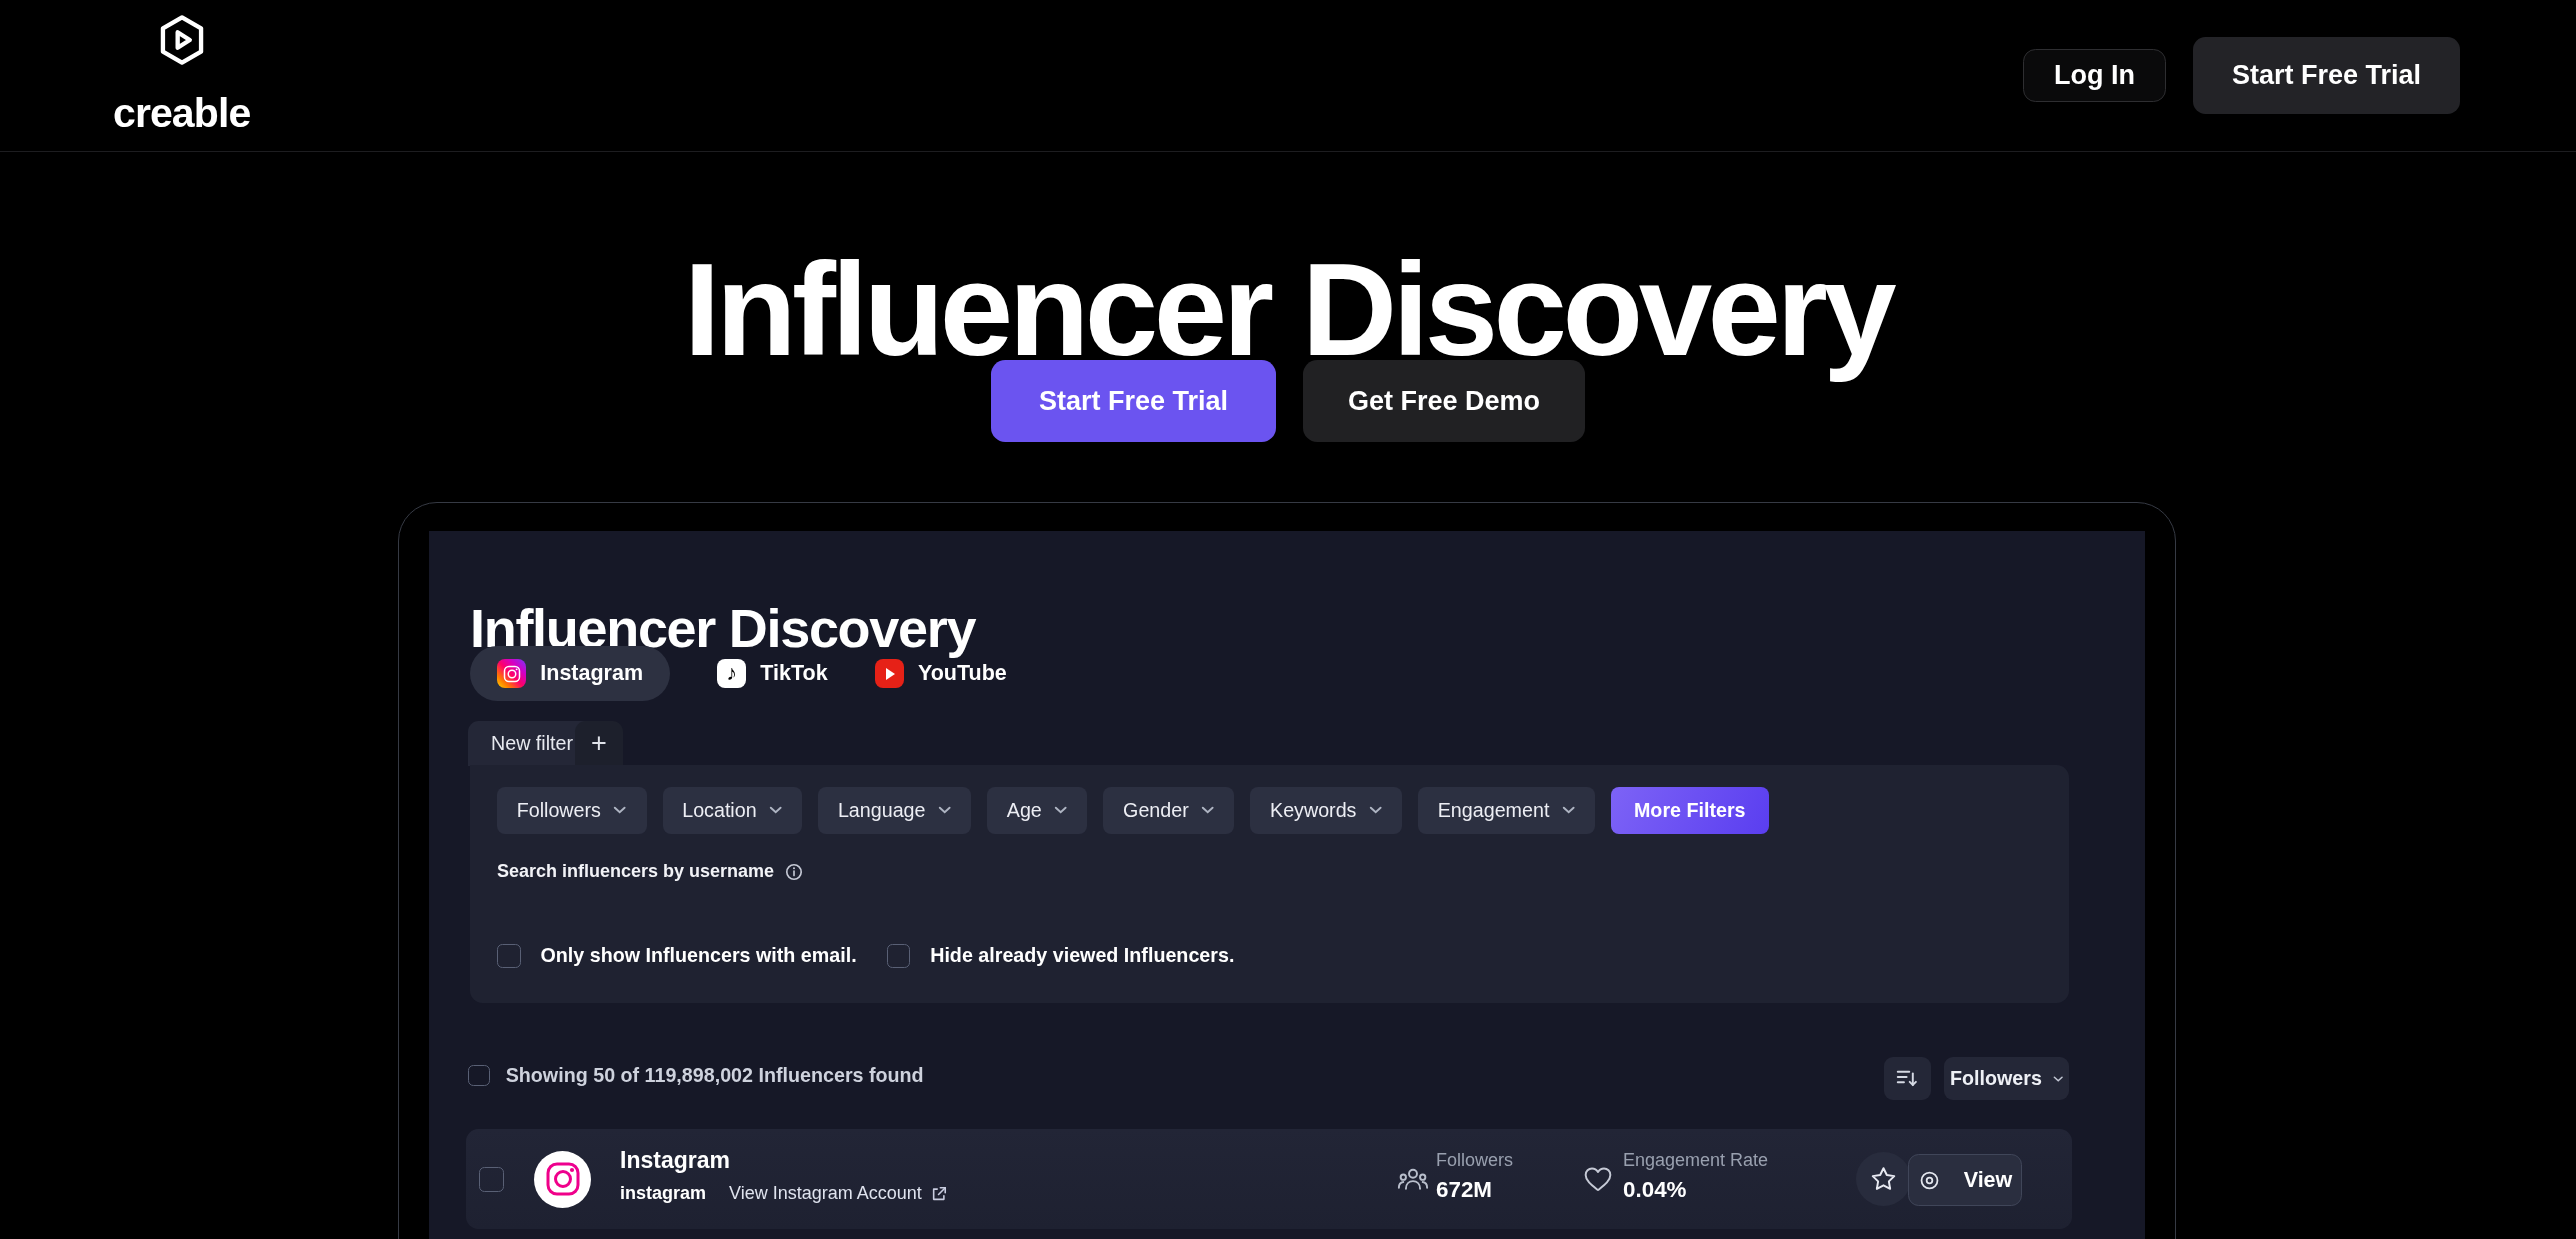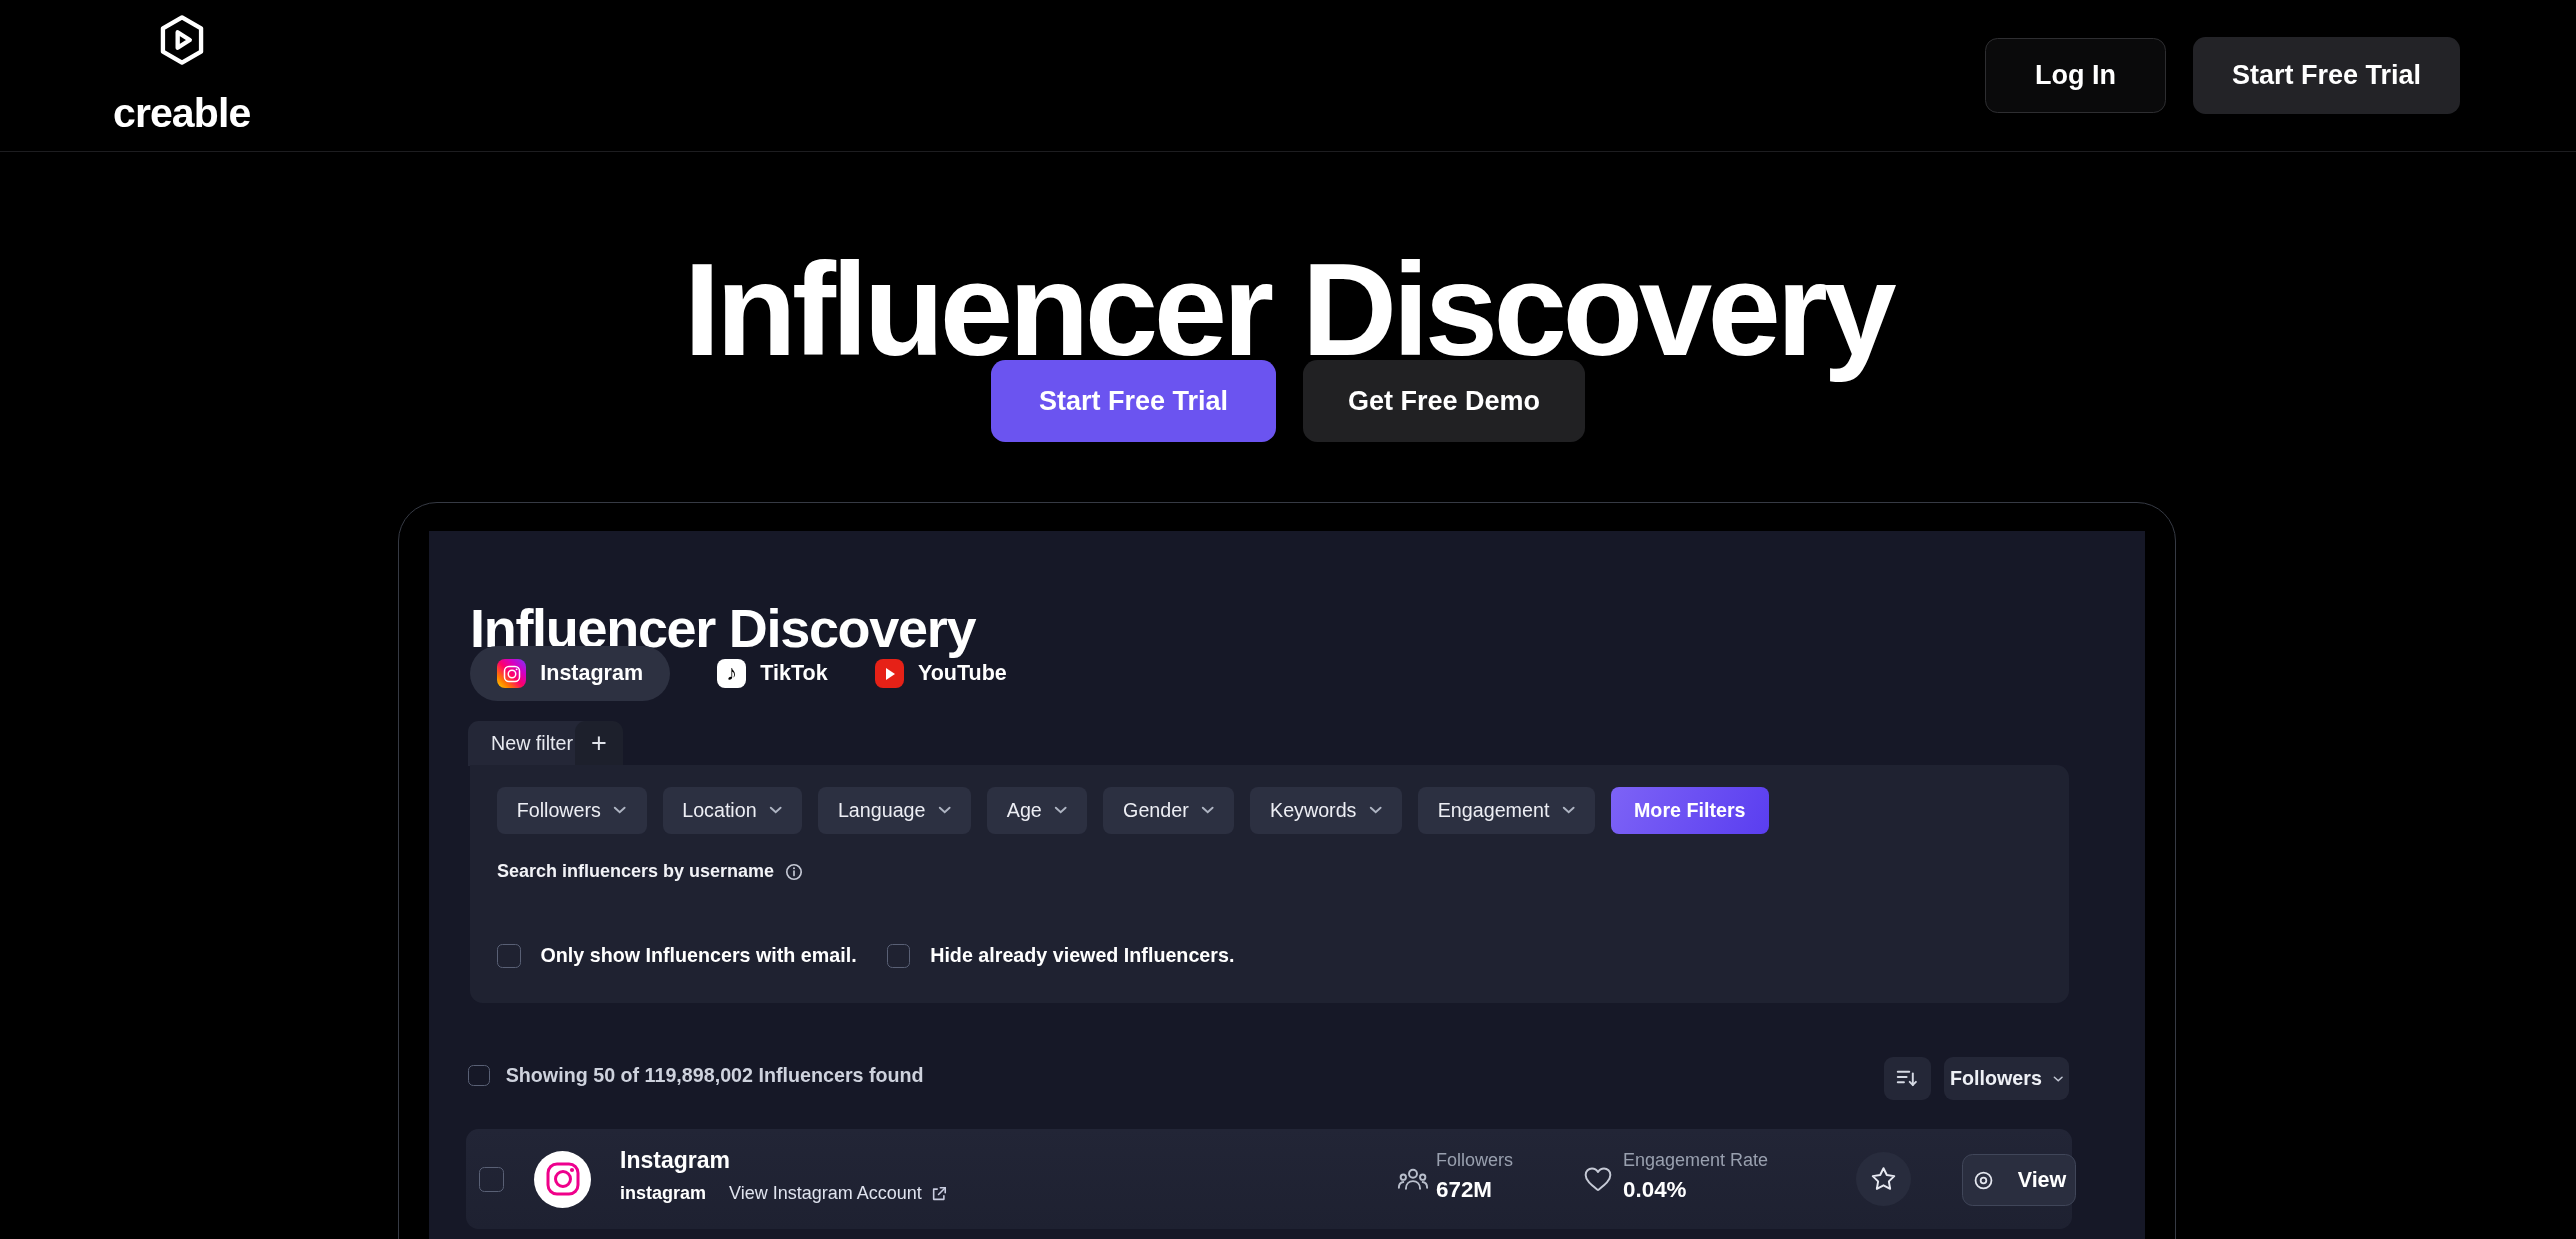--- a/index.html
+++ b/index.html
@@ -11,21 +11,21 @@
   .topbar{position:absolute;top:0;left:0;right:0;height:152px;display:flex;align-items:center;
           padding:0 116px 0 113px;box-sizing:border-box;border-bottom:0.9px solid #1d1d20;}
   .brand{display:flex;align-items:center;gap:24px;flex-direction:column;}
   .brand svg{width:52px;height:52px;display:block;color:#fff;}
   .brand-name{color:#fff;font-size:41px;font-weight:700;letter-spacing:-0.9px;}
   .nav{position:absolute;left:50%;transform:translateX(-50%);display:flex;gap:52px;align-items:center;}
   .nav-link{color:#9a9ea6;font-size:27px;font-weight:500;display:flex;align-items:center;gap:10.7px;
             background:none;border:none;padding:0;}
   .nav-link svg{color:#9a9ea6;}
   .top-actions{margin-left:auto;display:flex;align-items:center;gap:27px;}
-  .btn-login{height:75px;padding:0 49px;border-radius:12.5px;border:1.8px solid #2e2e31;background:#0a0a0b;
+  .btn-login{height:53px;padding:0 30px;border-radius:12.5px;border:1.8px solid #2e2e31;background:#0a0a0b;
              color:#fff;font-size:27px;font-weight:700;display:flex;align-items:center;}
   .btn-topcta{height:77px;padding:0 39px;border-radius:12.5px;border:none;background:#232327;
               color:#fff;font-size:27px;font-weight:700;display:flex;align-items:center;}
 
   
   .hero-title{position:absolute;top:136px;left:0;right:0;text-align:center;color:#fff;
               font-size:132px;font-weight:800;letter-spacing:-4.5px;line-height:1.3;}
   .hero-ctas{position:absolute;top:360px;left:0;right:0;display:flex;justify-content:center;gap:27px;}
   .btn-primary{height:82px;padding:0 48px;border-radius:14.3px;border:none;background:#6b54f0;
                color:#fff;font-size:27px;font-weight:700;display:flex;align-items:center;}
@@ -106,21 +106,21 @@
   .row-link svg{color:#c9cde0;}
   .ppl-icon{left:931px;top:35px;color:#b9bfcc;}
   .stat-col{display:flex;flex-direction:column;gap:6.3px;}
   .stat-f{left:970px;top:20.6px;}
   .heart-icon{left:1117px;top:36px;color:#c6cad6;}
   .stat-e{left:1157px;top:20.6px;}
   .stat-label{color:#99a0af;font-size:18px;font-weight:500;}
   .stat-value{color:#fff;font-size:22.4px;font-weight:700;}
   .star-btn{left:1390px;top:23px;width:55px;height:54px;border-radius:50%;background:#282c3d;border:none;
             display:flex;align-items:center;justify-content:center;color:#e8eaf2;}
-  .view-btn{left:1496px;top:25px;width:114px;height:52px;border-radius:10.7px;background:#2a2e3f;
+  .view-btn{left:1442px;top:25px;width:114px;height:52px;border-radius:10.7px;background:#2a2e3f;
             border:1.8px solid #404659;box-sizing:border-box;display:flex;align-items:center;
             justify-content:center;gap:23px;color:#fff;font-size:21.5px;font-weight:700;}
   .view-btn svg{color:#e3e6ee;}
 </style>
 </head>
 <body>
 
 <div class="screen">
 
   <header class="topbar">

